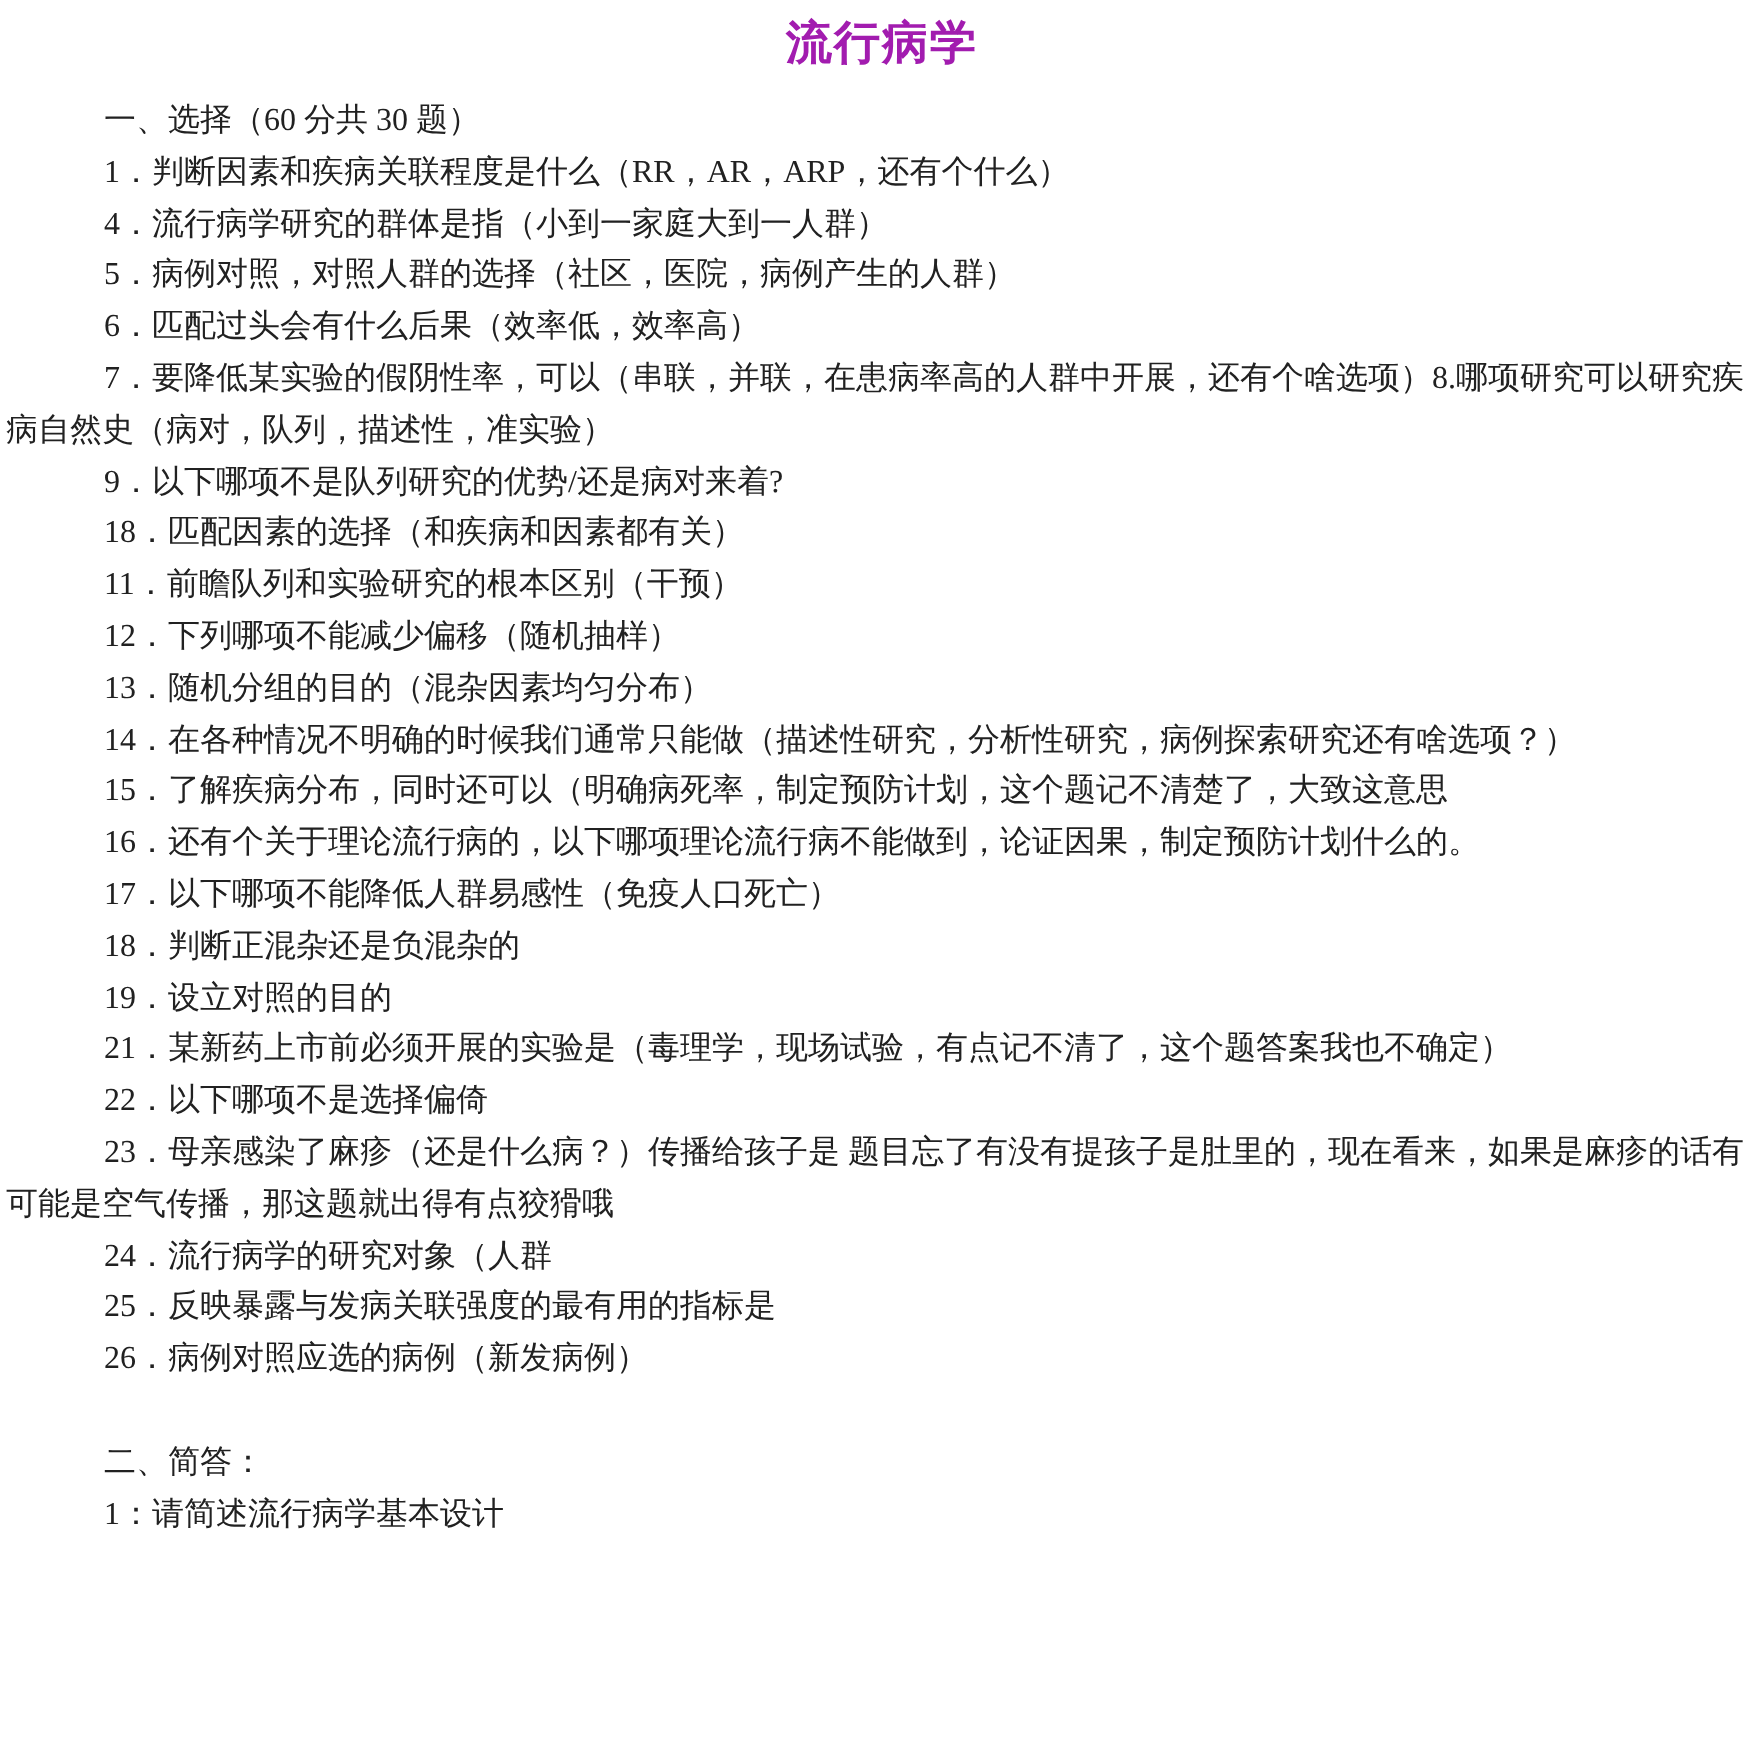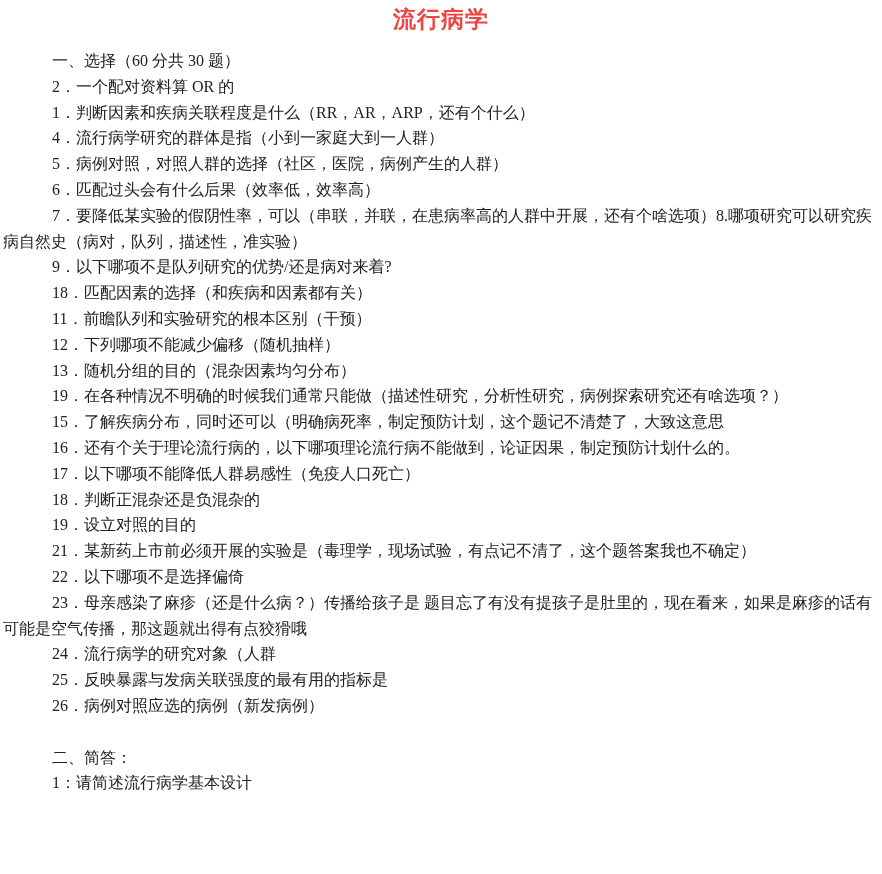--- a/index.html
+++ b/index.html
@@ -36,39 +36,38 @@
     overflow-wrap: anywhere;
   }
   .blank-line {
     height: 25.8px;
   }
 </style>
 </head>
 <body>
 
 <div class="page">
-  <h1 class="doc-title" style="color: #ef4444; font-family: Liberation Mono, monospace;">流行病学</h1>
+  <h1 class="doc-title" style="color: #a21caf;">流行病学</h1>
 
   <div class="content">
 
     <section>
       <p class="line heading">一、选择（60 分共 30 题）</p>
       <div>
-          <p class="line item">2．一个配对资料算 OR 的</p>
           <p class="line item">1．判断因素和疾病关联程度是什么（RR，AR，ARP，还有个什么）</p>
           <p class="line item">4．流行病学研究的群体是指（小到一家庭大到一人群）</p>
           <p class="line item">5．病例对照，对照人群的选择（社区，医院，病例产生的人群）</p>
           <p class="line item">6．匹配过头会有什么后果（效率低，效率高）</p>
           <p class="line item">7．要降低某实验的假阴性率，可以（串联，并联，在患病率高的人群中开展，还有个啥选项）8.哪项研究可以研究疾病自然史（病对，队列，描述性，准实验）</p>
           <p class="line item">9．以下哪项不是队列研究的优势/还是病对来着?</p>
           <p class="line item">18．匹配因素的选择（和疾病和因素都有关）</p>
           <p class="line item">11．前瞻队列和实验研究的根本区别（干预）</p>
           <p class="line item">12．下列哪项不能减少偏移（随机抽样）</p>
           <p class="line item">13．随机分组的目的（混杂因素均匀分布）</p>
-          <p class="line item">19．在各种情况不明确的时候我们通常只能做（描述性研究，分析性研究，病例探索研究还有啥选项？）</p>
+          <p class="line item">14．在各种情况不明确的时候我们通常只能做（描述性研究，分析性研究，病例探索研究还有啥选项？）</p>
           <p class="line item">15．了解疾病分布，同时还可以（明确病死率，制定预防计划，这个题记不清楚了，大致这意思</p>
           <p class="line item">16．还有个关于理论流行病的，以下哪项理论流行病不能做到，论证因果，制定预防计划什么的。</p>
           <p class="line item">17．以下哪项不能降低人群易感性（免疫人口死亡）</p>
           <p class="line item">18．判断正混杂还是负混杂的</p>
           <p class="line item">19．设立对照的目的</p>
           <p class="line item">21．某新药上市前必须开展的实验是（毒理学，现场试验，有点记不清了，这个题答案我也不确定）</p>
           <p class="line item">22．以下哪项不是选择偏倚</p>
           <p class="line item">23．母亲感染了麻疹（还是什么病？）传播给孩子是 题目忘了有没有提孩子是肚里的，现在看来，如果是麻疹的话有可能是空气传播，那这题就出得有点狡猾哦</p>
           <p class="line item">24．流行病学的研究对象（人群</p>
           <p class="line item">25．反映暴露与发病关联强度的最有用的指标是</p>

